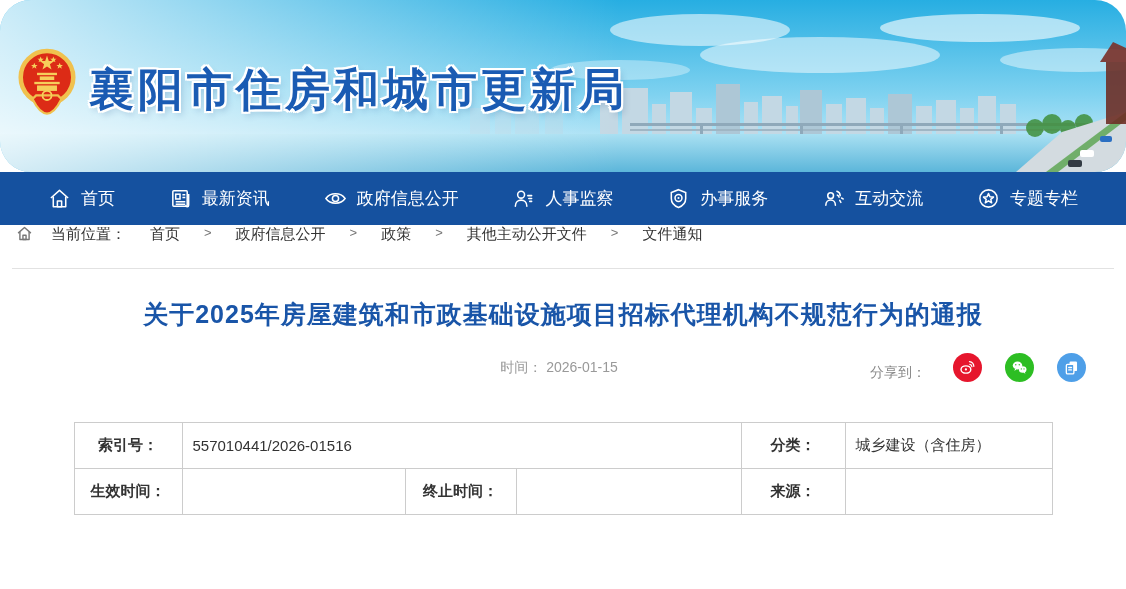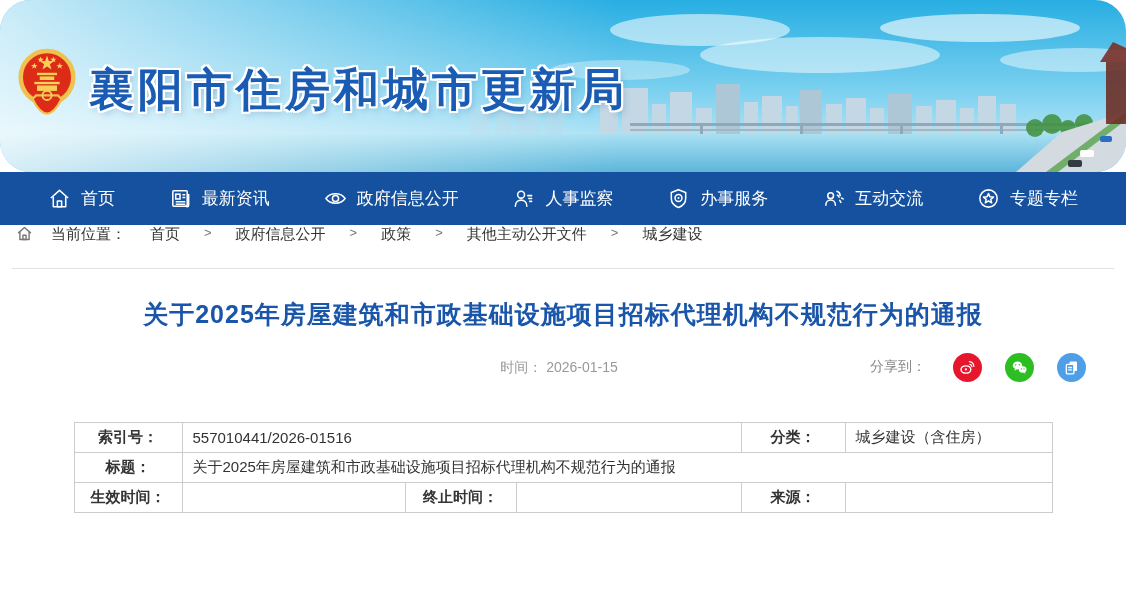--- a/index.html
+++ b/index.html
@@ -48,38 +48,38 @@
     margin:29px 40px 0;letter-spacing:1px;
   }
   .meta-row{position:relative;height:30px;margin-top:21px;}
   .time-line{
     position:absolute;left:0;right:8px;text-align:center;color:#999;
     font-size:14px;line-height:30px;
   }
   .time-line .tl{margin-right:4px;}
   .share{
     position:absolute;right:40px;top:0;height:30px;
-    display:flex;align-items:center;gap:23px;
+    display:flex;align-items:flex-end;gap:23px;
   }
   .share-label{color:#888;font-size:14px;margin-right:4px;}
   .share-btn{
     width:29px;height:29px;border-radius:50%;display:flex;align-items:center;
     justify-content:center;cursor:pointer;
   }
   .share-btn svg{width:19px;height:19px;display:block;}
   .sb-weibo{background:#e6162d;}
   .sb-wechat{background:#2dbe23;}
   .sb-copy{background:#4e9fe8;}
   
   .meta-table{
     width:978px;margin:40px auto 0;border-collapse:collapse;
     table-layout:fixed;font-size:15px;color:#333;
   }
   .meta-table td{
-    border:1px solid #ccc;height:27px;padding:1px 10px;
+    border:1px solid #ccc;height:27px;padding:9px 10px;
     overflow:hidden;white-space:nowrap;
   }
   .meta-table td.lbl{text-align:center;font-weight:bold;padding:0 4px;}
   .meta-table td.val{text-align:left;}
 </style>
 </head>
 <body>
 
 <header class="banner">
   <svg class="banner-bg" viewBox="0 0 1126 172" preserveAspectRatio="none">
@@ -271,21 +271,21 @@
     </span>
     <span class="crumb-label">当前位置：</span>
     <a class="crumb">首页</a>
     <span class="crumb-sep">&gt;</span>
     <a class="crumb">政府信息公开</a>
     <span class="crumb-sep">&gt;</span>
     <a class="crumb">政策</a>
     <span class="crumb-sep">&gt;</span>
     <a class="crumb">其他主动公开文件</a>
     <span class="crumb-sep">&gt;</span>
-    <a class="crumb">城乡建设</a>
+    <a class="crumb">文件通知</a>
   </div>
 </div>
 
 <main>
   <h2 class="article-title">关于2025年房屋建筑和市政基础设施项目招标代理机构不规范行为的通报</h2>
 
   <div class="meta-row">
     <div class="time-line">
       <span class="tl">时间：</span><span>2026-01-15</span>
     </div>
@@ -337,24 +337,20 @@
         <col style="width:207px">
     </colgroup>
     <tbody>
         <tr>
       <td class="lbl">索引号：</td>
       <td class="val" colspan="3">557010441/2026-01516</td>
       <td class="lbl">分类：</td>
       <td class="val">城乡建设（含住房）</td>
     </tr>
     <tr>
-      <td class="lbl">标题：</td>
-      <td class="val" colspan="5">关于2025年房屋建筑和市政基础设施项目招标代理机构不规范行为的通报</td>
-    </tr>
-    <tr>
       <td class="lbl">生效时间：</td>
       <td class="val"></td>
       <td class="lbl">终止时间：</td>
       <td class="val"></td>
       <td class="lbl">来源：</td>
       <td class="val"></td>
     </tr>
   </tbody>
     </table>
 </main>

